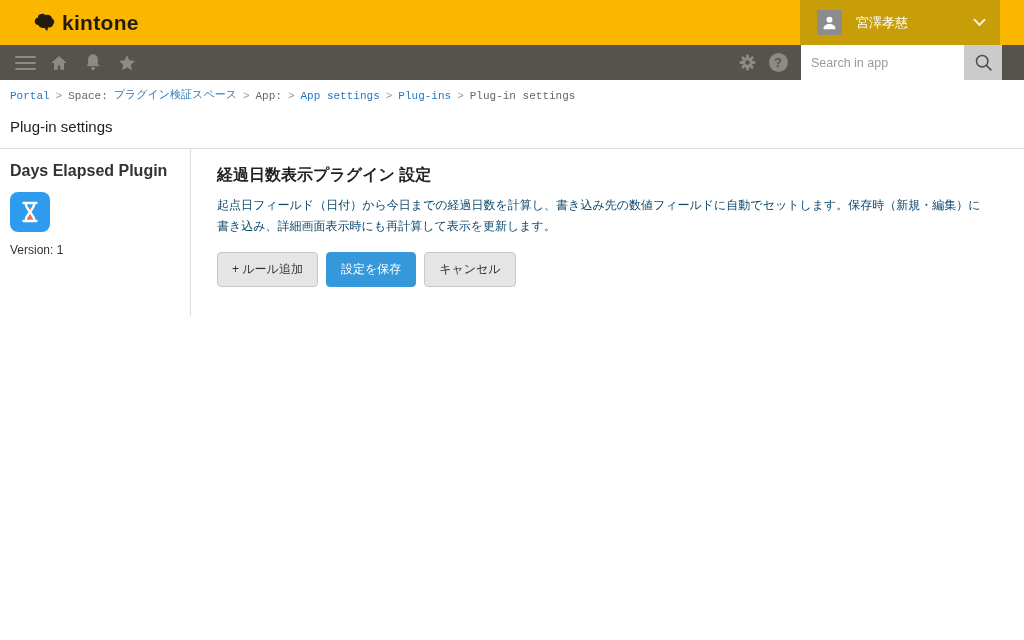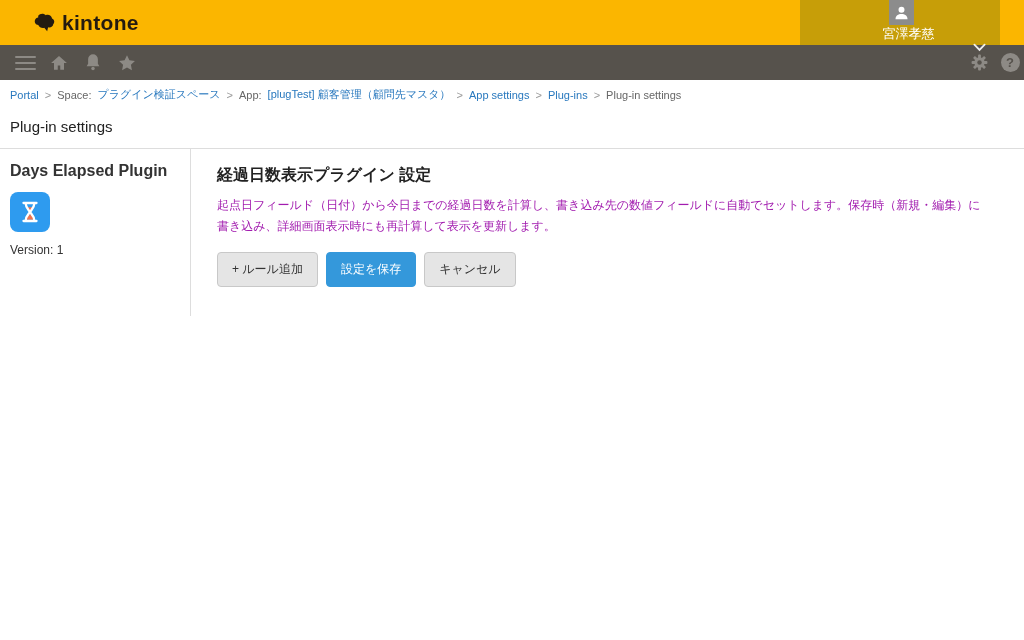--- a/index.html
+++ b/index.html
@@ -11,21 +11,21 @@
     color:#333;
   }
 
   
   .header { height:45px; background:#fbb600; display:flex; align-items:stretch; }
   .logo { display:flex; align-items:center; padding-left:30px; gap:6px; cursor:pointer; }
   .logo-text { font-size:21px; font-weight:bold; color:#241b10; letter-spacing:.3px; }
   .user-block {
     margin-left:auto; margin-right:24px; width:200px;
     background:#c79e08; display:flex; align-items:center;
-    padding:0 14px 0 17px; cursor:pointer;flex-direction:column;
+    padding:0 14px 0 17px; cursor:pointer;
   }
   .avatar { width:25px; height:25px; background:#8c8c8c; display:flex; align-items:center; justify-content:center; flex:0 0 auto; }
   .user-name { color:#fff; font-size:13px; margin-left:14px; white-space:nowrap; }
   .chevron { margin-left:auto; opacity:.9; display:flex; }
 
   
   .toolbar { height:35px; background:#56524c; display:flex; align-items:center; }
   .tb-left { display:flex; align-items:center; padding-left:8px; }
   .tb-icon-btn { width:34px; height:35px; display:flex; align-items:center; justify-content:center; cursor:pointer; }
   .hamburger { display:flex; flex-direction:column; gap:4px; }
@@ -41,40 +41,40 @@
     width:163px; height:35px; border:none; outline:none;
     padding:0 10px; font-size:12.5px; color:#333;
     font-family:"Liberation Sans","DejaVu Sans",sans-serif;
   }
   .search input::placeholder { color:#9a9a9a; }
   .search-btn { width:38px; height:35px; background:#cbcbcb; border:none; display:flex; align-items:center; justify-content:center; cursor:pointer; }
 
   
   .breadcrumb {
     padding:7px 10px 5px; font-size:11px; color:#777;
-    display:flex; align-items:center; gap:6px; white-space:nowrap;
+    display:flex; align-items:flex-end; gap:6px; white-space:nowrap;font-family:Liberation Mono, monospace;
   }
   .breadcrumb a { color:#2878be; text-decoration:none; cursor:pointer; }
   .breadcrumb .pfx { color:#666; }
   .breadcrumb .sep { color:#999; }
   .breadcrumb .current { color:#666; }
 
   
   .page-title { font-size:15px; font-weight:400; color:#222; padding:11px 10px 13px; }
 
   
   .content { display:flex; border-top:1px solid #dddddd; }
   .sidebar { width:190px; padding:13px 10px 0; }
   .plugin-name { font-size:16px; font-weight:bold; color:#333; }
   .plugin-icon { margin-top:12px; width:40px; height:40px; display:block; }
   .version { font-size:12px; color:#333; margin-top:11px; }
 
   .main { flex:1; border-left:1px solid #dddddd; height:167px; padding:16px 34px 0 26px; }
   .main-heading { margin:0; font-size:16px; font-weight:700; color:#222; }
-  .desc { margin-top:9px; font-size:12px; color:#a21caf; line-height:1.75; }
+  .desc { margin-top:9px; font-size:12px; color:#0c4a6e; line-height:1.75; }
   .btn-row { margin-top:15px; display:flex; gap:8px; }
   .btn {
     font-size:12px; padding:8px 14px; border-radius:4px;
     border:1px solid #c8c8c8; background:#e5e5e5; color:#333; cursor:pointer;
     font-family:"Liberation Sans","DejaVu Sans",sans-serif;
   }
   .btn-primary { background:#3498db; border-color:#3498db; color:#fff; }
 </style>
 </head>
 <body>
@@ -137,31 +137,41 @@
         <rect x="10.2" y="2" width="3.6" height="20" rx="1.2" transform="rotate(45 12 12)"></rect>
         <rect x="10.2" y="2" width="3.6" height="20" rx="1.2" transform="rotate(90 12 12)"></rect>
         <rect x="10.2" y="2" width="3.6" height="20" rx="1.2" transform="rotate(135 12 12)"></rect>
         <circle cx="12" cy="12" r="6.5"></circle>
         <circle cx="12" cy="12" r="2.8" fill="#56524c"></circle>
       </svg>
     </div>
     <div class="tb-icon-btn" style="width:28px;">
       <span class="help-circle">?</span>
     </div>
+    <div class="search">
+      <input type="text" placeholder="Search in app" style="">
+      <button class="search-btn">
+        <span style="display:flex;">
+          <svg width="21" height="21" viewBox="0 0 24 24" fill="none" stroke="#4f4f4f" stroke-width="1.8">
+            <circle cx="10.5" cy="10.5" r="6.5"></circle>
+            <line x1="15.6" y1="15.6" x2="21" y2="21"></line>
+          </svg>
+        </span>
+      </button>
+    </div>
   </div>
 </div>
 
 <div class="breadcrumb">
   <a>Portal</a>
   <span class="sep">&gt;</span>
   <span class="pfx">Space:</span>
   <a>プラグイン検証スペース</a>
   <span class="sep">&gt;</span>
   <span class="pfx">App:</span>
-  <a>[plugTest] 顧客管理（顧問先マスタ）</a>
   <span class="sep">&gt;</span>
   <a>App settings</a>
   <span class="sep">&gt;</span>
   <a>Plug-ins</a>
   <span class="sep">&gt;</span>
   <span class="current">Plug-in settings</span>
 </div>
 
 <div class="page-title">Plug-in settings</div>
 

